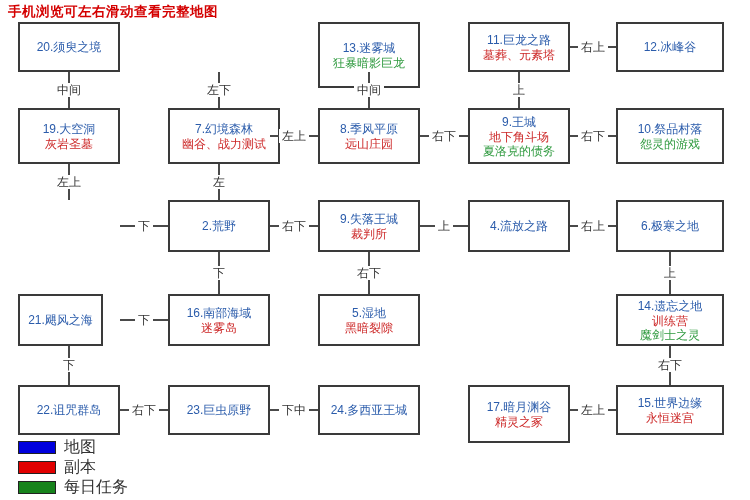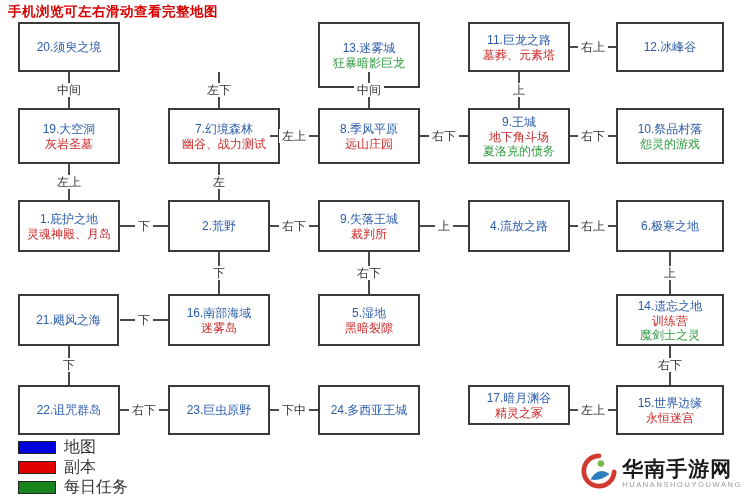--- a/index.html
+++ b/index.html
@@ -74,39 +74,35 @@
   <div class="node" style="left:468px;top:108px;width:102px;height:56px">
     <div class="nt">9.王城</div>
     <div class="nd">地下角斗场</div>
     <div class="ny">夏洛克的债务</div>
   </div>
   <div class="node" style="left:616px;top:108px;width:108px;height:56px">
     <div class="nt">10.祭品村落</div>
     <div class="ny">怨灵的游戏</div>
   </div>
 
-  <div class="node" style="left:18px;top:200px;width:102px;height:52px">
-    <div class="nt">1.庇护之地</div>
-    <div class="nd">灵魂神殿、月岛</div>
-  </div>
   <div class="node" style="left:168px;top:200px;width:102px;height:52px">
     <div class="nt">2.荒野</div>
   </div>
   <div class="node" style="left:318px;top:200px;width:102px;height:52px">
     <div class="nt">9.失落王城</div>
     <div class="nd">裁判所</div>
   </div>
   <div class="node" style="left:468px;top:200px;width:102px;height:52px">
     <div class="nt">4.流放之路</div>
   </div>
   <div class="node" style="left:616px;top:200px;width:108px;height:52px">
     <div class="nt">6.极寒之地</div>
   </div>
 
-  <div class="node" style="left:18px;top:294px;width:101px;height:52px">
+  <div class="node" style="left:18px;top:294px;width:85px;height:52px">
     <div class="nt">21.飓风之海</div>
   </div>
   <div class="node" style="left:168px;top:294px;width:102px;height:52px">
     <div class="nt">16.南部海域</div>
     <div class="nd">迷雾岛</div>
   </div>
   <div class="node" style="left:318px;top:294px;width:102px;height:52px">
     <div class="nt">5.湿地</div>
     <div class="nd">黑暗裂隙</div>
   </div>
@@ -118,21 +114,21 @@
 
   <div class="node" style="left:18px;top:385px;width:102px;height:50px">
     <div class="nt">22.诅咒群岛</div>
   </div>
   <div class="node" style="left:168px;top:385px;width:102px;height:50px">
     <div class="nt">23.巨虫原野</div>
   </div>
   <div class="node" style="left:318px;top:385px;width:102px;height:50px">
     <div class="nt">24.多西亚王城</div>
   </div>
-  <div class="node" style="left:468px;top:385px;width:102px;height:40px">
+  <div class="node" style="left:468px;top:385px;width:102px;height:58px">
     <div class="nt">17.暗月渊谷</div>
     <div class="nd">精灵之冢</div>
   </div>
   <div class="node" style="left:616px;top:385px;width:108px;height:50px">
     <div class="nt">15.世界边缘</div>
     <div class="nd">永恒迷宫</div>
   </div>
 
   <div class="vl" style="left:68px;top:72px;height:36px"></div>
   <span class="ll" style="left:69px;top:90px">中间</span>
@@ -197,27 +193,14 @@
     <div class="legend-row">
       <div class="swatch sw-dungeon"></div>
       <span class="legend-label">副本</span>
     </div>
     <div class="legend-row">
       <div class="swatch sw-daily"></div>
       <span class="legend-label">每日任务</span>
     </div>
   </div>
 
-  <div class="watermark">
-    <span>
-      <svg width="38" height="38" viewBox="0 0 40 40">
-        <path d="M20 4 A16 16 0 1 0 36 21" stroke="#d23a2e" stroke-width="5" fill="none" stroke-linecap="round"></path>
-        <circle cx="22" cy="12" r="3.4" fill="#7ab648"></circle>
-        <path d="M11 29 Q19 15 31 23 Q23 31 11 29 Z" fill="#2e7fc1"></path>
-      </svg>
-    </span>
-    <span class="wm-text">
-      <span class="wm-name">华南手游网</span>
-      <span class="wm-sub">HUANANSHOUYOUWANG</span>
-    </span>
-  </div>
 
 </div>
 
 </body></html>

